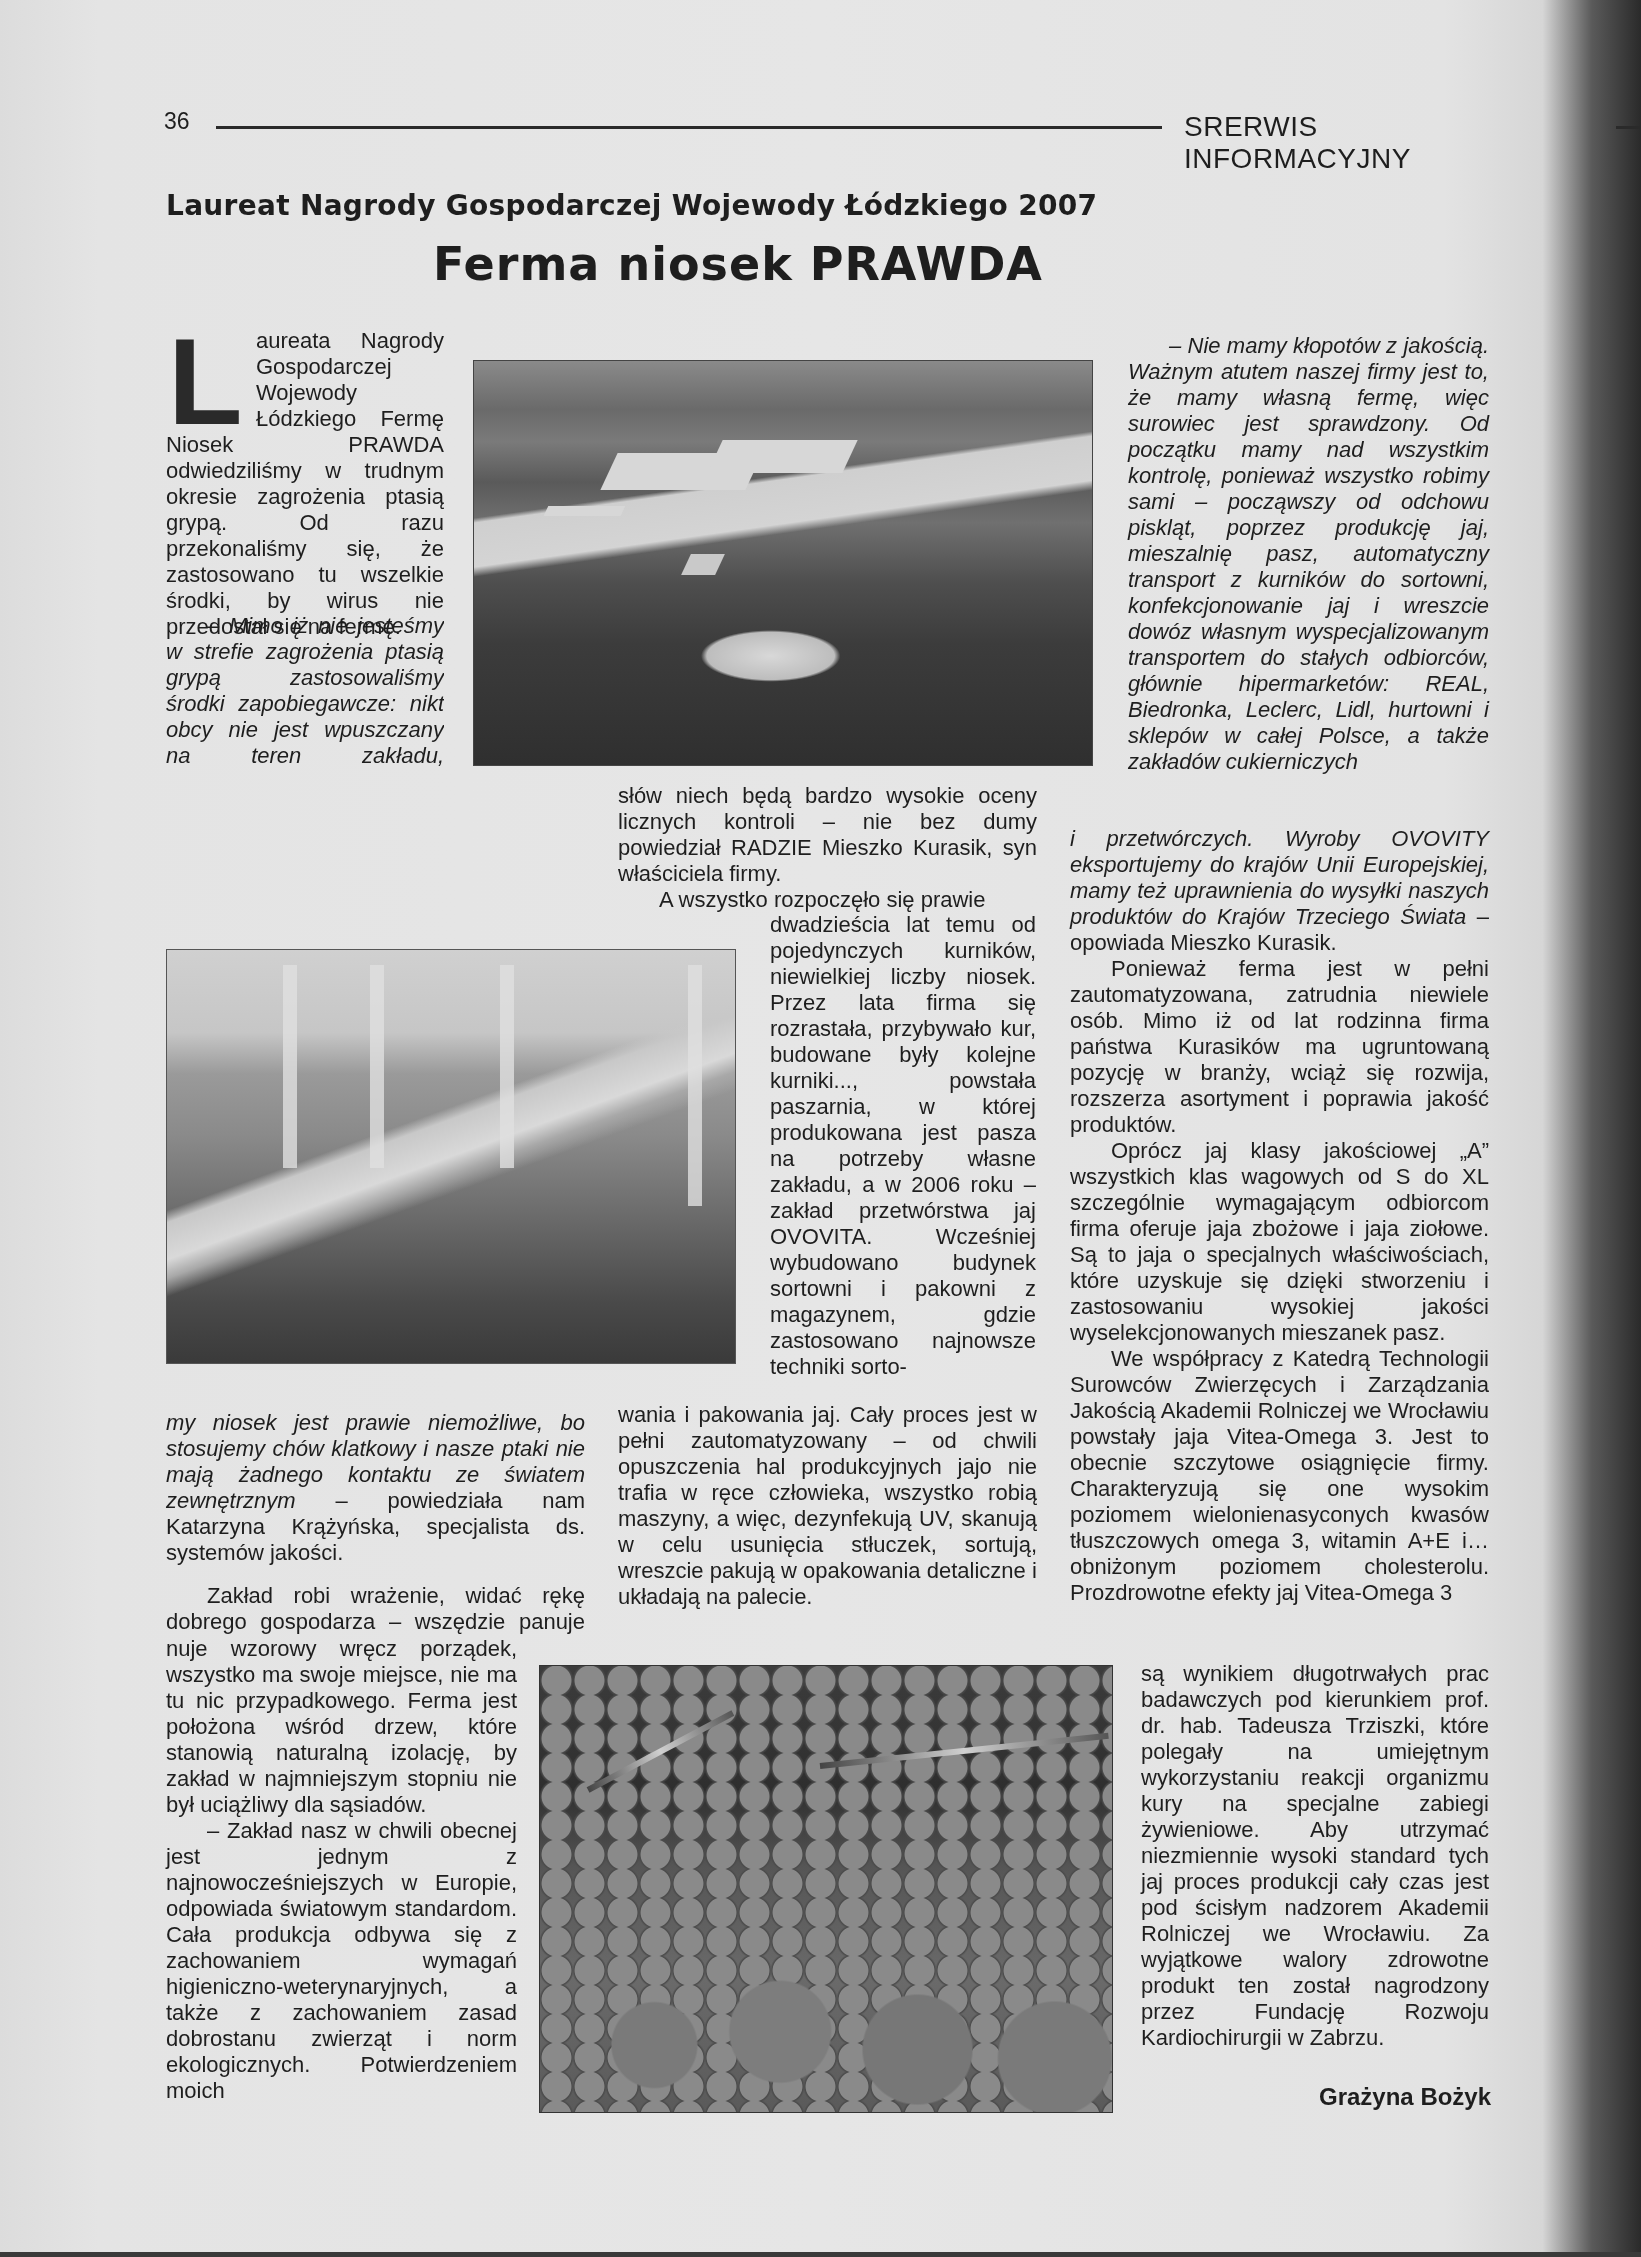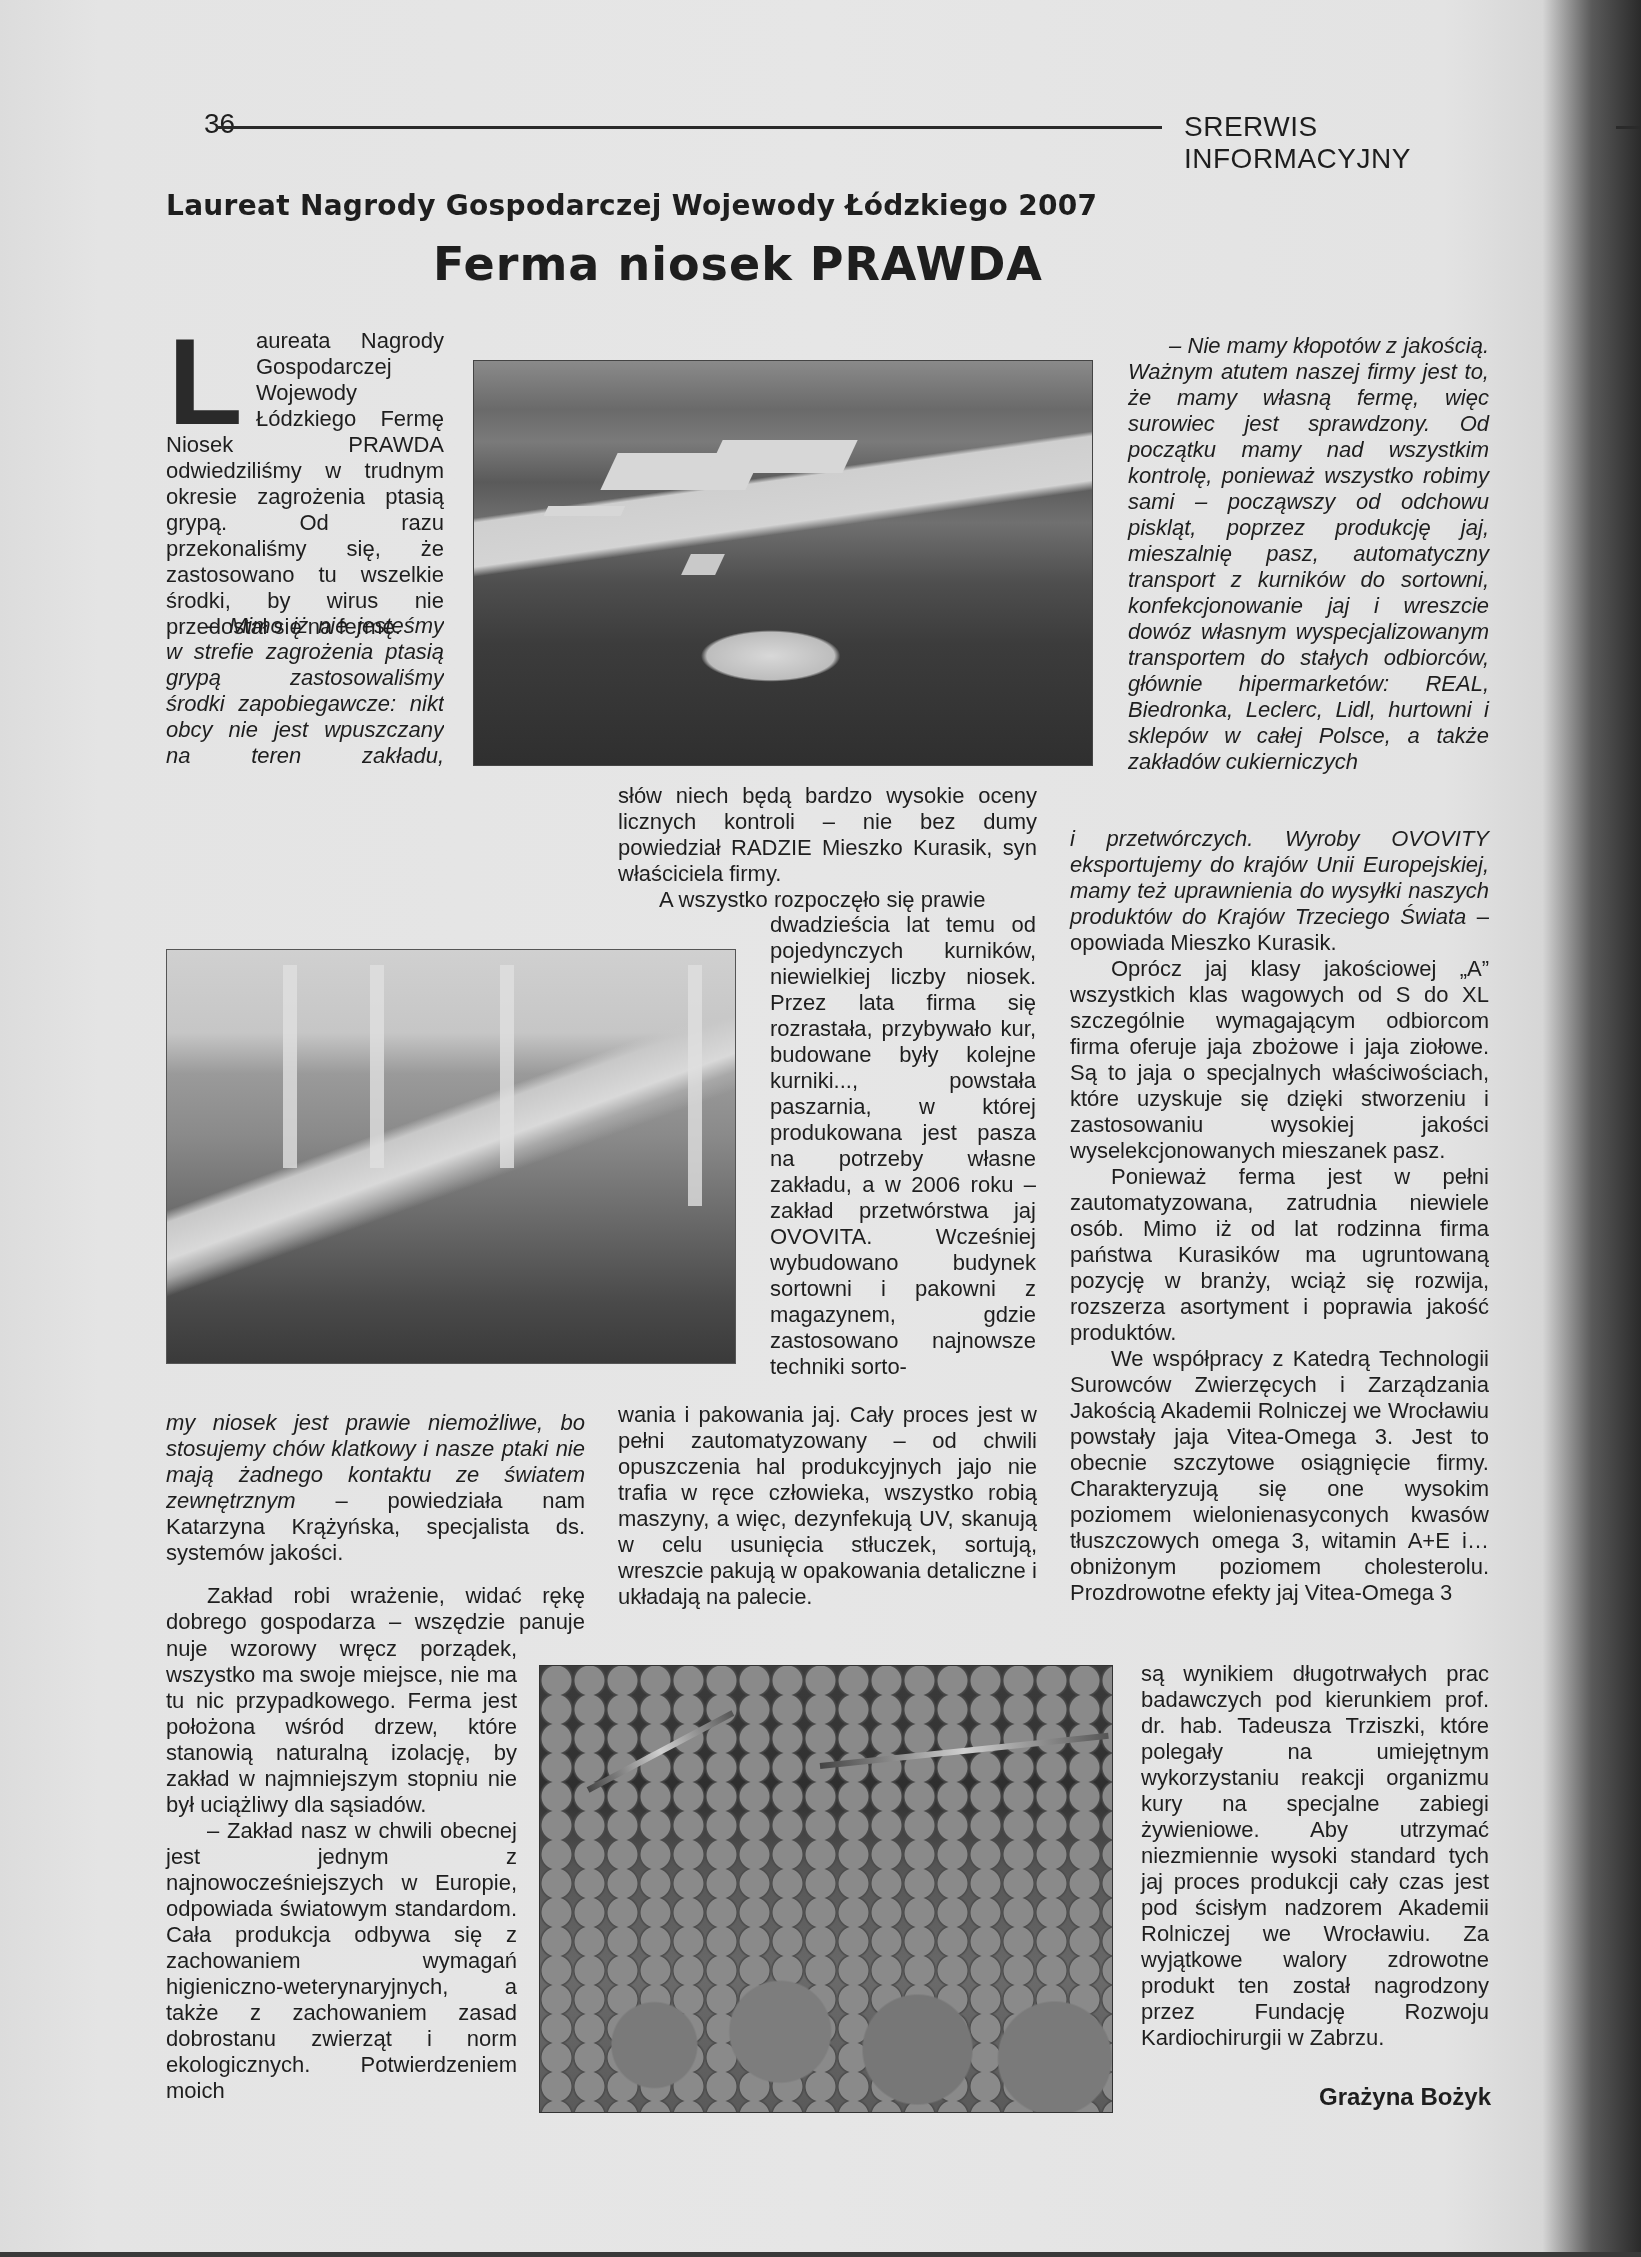--- a/index.html
+++ b/index.html
@@ -6,21 +6,21 @@
   body {
     width:1641px; height:2257px; position:relative; overflow:hidden;
     background:#e6e6e6;
     font-family:"Liberation Sans", sans-serif;
     color:#1e1e1e;
   }
   .page { position:absolute; left:0; top:0; width:1641px; height:2257px;
     background:linear-gradient(90deg,#dcdcdc 0%,#e4e4e4 6%,#e6e6e6 50%,#e3e3e3 88%,#d6d6d6 94%,#5a5a5a 97%,#2a2a2a 100%); }
   .bottom-edge { position:absolute; left:0; top:2252px; width:1641px; height:5.8px; background:#3a3a3a; }
   .header { position:absolute; left:164px; top:108px; width:1323px; height:39px; }
-  .page-num { position:absolute; left:0; top:0; font-size:28px;margin-left:40px; }
+  .page-num { position:absolute; left:0; top:0; font-size:23px; }
   .header-rule { position:absolute; left:52px; top:18.3px; width:946px; height:2.9px; background:#2a2a2a; }
   .section-label { position:absolute; left:1020px; top:2.9px; font-size:28px; letter-spacing:0.5px; }
   .header-dash { position:absolute; left:1452px; top:18.3px; width:33px; height:2.9px; background:#2a2a2a; }
   .kicker { position:absolute; left:166px; top:189px; font-size:28px; font-weight:bold; font-family:"DejaVu Sans", sans-serif; letter-spacing:0.3px; }
   .headline { position:absolute; left:433px; top:237px; font-size:46px; font-weight:bold; font-family:"DejaVu Sans", sans-serif; letter-spacing:1px; }
   .txt { position:absolute; font-size:22px; line-height:26px; text-align:justify; }
   .txt p { margin:0; }
   .ind { text-indent:41px; }
   .it { font-style:italic; }
   .dropcap { float:left; font-size:122px; line-height:97px; height:95px; margin:5.8px 13.5px 0 1.9px; font-weight:bold; color:#2a2a2a; }
@@ -111,22 +111,22 @@
   </div>
   <div class="txt" style="left:618px;top:1402px;width:419px;">
     <p>wania i pakowania jaj. Cały proces jest w pełni zautomatyzowany – od chwili opuszczenia hal produkcyjnych jajo nie trafia w ręce człowieka, wszystko robią maszyny, a więc, dezynfekują UV, skanują w celu usunięcia stłuczek, sortują, wreszcie pakują w opakowania detaliczne i układają na palecie.</p>
   </div>
 
   <div class="txt it" style="left:1128px;top:333px;width:361px;text-indent:41px;">
     <p>– Nie mamy kłopotów z jakością. Ważnym atutem naszej firmy jest to, że mamy własną fermę, więc surowiec jest sprawdzony. Od początku mamy nad wszystkim kontrolę, ponieważ wszystko robimy sami – począwszy od odchowu piskląt, poprzez produkcję jaj, mieszalnię pasz, automatyczny transport z kurników do sortowni, konfekcjonowanie jaj i wreszcie dowóz własnym wyspecjalizowanym transportem do stałych odbiorców, głównie hipermarketów: REAL, Biedronka, Leclerc, Lidl, hurtowni i sklepów w całej Polsce, a także zakładów cukierniczych</p>
   </div>
   <div class="txt" style="left:1070px;top:826px;width:419px;">
     <p><span class="it">i przetwórczych. Wyroby OVOVITY eksportujemy do krajów Unii Europejskiej, mamy też uprawnienia do wysyłki naszych produktów do Krajów Trzeciego Świata</span><span> – opowiada Mieszko Kurasik.</span></p>
+    <p class="ind">Ponieważ ferma jest w pełni zautomatyzowana, zatrudnia niewiele osób. Mimo iż od lat rodzinna firma państwa Kurasików ma ugruntowaną pozycję w branży, wciąż się rozwija, rozszerza asortyment i poprawia jakość produktów.</p>
     <p class="ind">Oprócz jaj klasy jakościowej „A” wszystkich klas wagowych od S do XL szczególnie wymagającym odbiorcom firma oferuje jaja zbożowe i jaja ziołowe. Są to jaja o specjalnych właściwościach, które uzyskuje się dzięki stworzeniu i zastosowaniu wysokiej jakości wyselekcjonowanych mieszanek pasz.</p>
-    <p class="ind">Ponieważ ferma jest w pełni zautomatyzowana, zatrudnia niewiele osób. Mimo iż od lat rodzinna firma państwa Kurasików ma ugruntowaną pozycję w branży, wciąż się rozwija, rozszerza asortyment i poprawia jakość produktów.</p>
     <p class="ind">We współpracy z Katedrą Technologii Surowców Zwierzęcych i Zarządzania Jakością Akademii Rolniczej we Wrocławiu powstały jaja Vitea-Omega 3. Jest to obecnie szczytowe osiągnięcie firmy. Charakteryzują się one wysokim poziomem wielonienasyconych kwasów tłuszczowych omega 3, witamin A+E i… obniżonym poziomem cholesterolu. Prozdrowotne efekty jaj Vitea-Omega 3</p>
   </div>
   <div class="txt" style="left:1141px;top:1661px;width:348px;">
     <p>są wynikiem długotrwałych prac badawczych pod kierunkiem prof. dr. hab. Tadeusza Trziszki, które polegały na umiejętnym wykorzystaniu reakcji organizmu kury na specjalne zabiegi żywieniowe. Aby utrzymać niezmiennie wysoki standard tych jaj proces produkcji cały czas jest pod ścisłym nadzorem Akademii Rolniczej we Wrocławiu. Za wyjątkowe walory zdrowotne produkt ten został nagrodzony przez Fundację Rozwoju Kardiochirurgii w Zabrzu.</p>
   </div>
 
   <div class="byline">Grażyna Bożyk</div>
 
   <div class="bottom-edge"></div>
 </div>

